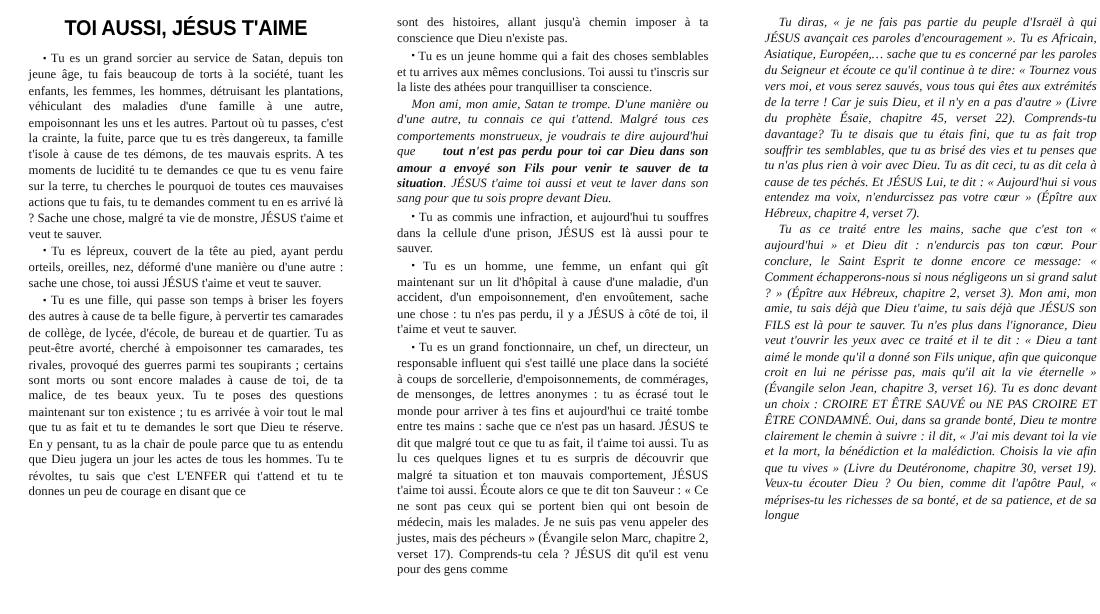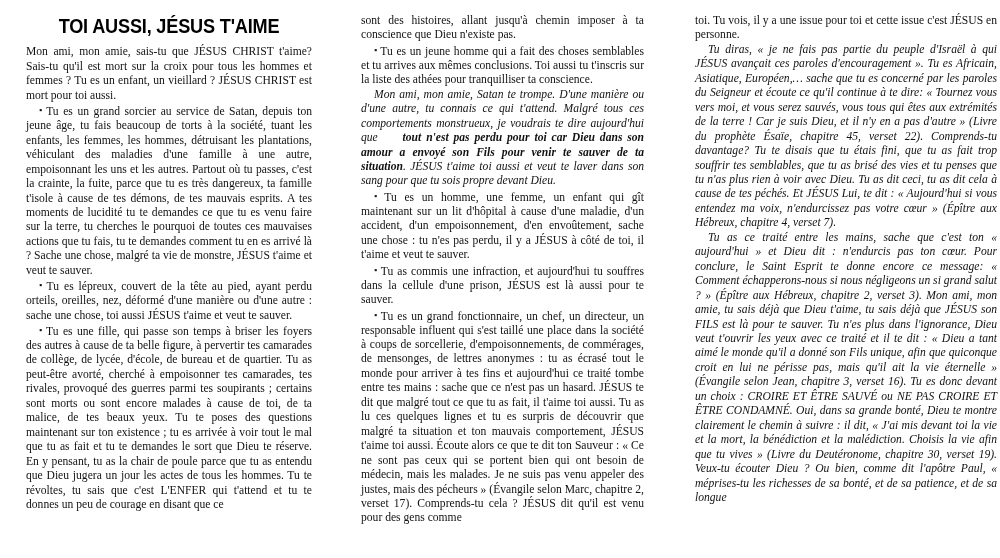--- a/index.html
+++ b/index.html
@@ -73,35 +73,33 @@
   b, strong { font-weight: bold; margin-left: 20px; }
 </style>
 </head>
 <body>
 
 <div id="page">
   <div class="columns">
 
     <div class="col col-1">
       <h1 class="doc-title">TOI AUSSI, JÉSUS T'AIME</h1>
-      <p class="plain">Mon ami, mon amie, sais-tu que JÉSUS CHRIST t'aime? Sais-tu qu'il est mort sur la croix pour tous les hommes et femmes ? Tu es un enfant, un vieillard ? JÉSUS CHRIST est mort pour toi aussi.</p>
       <p class="bullet"><span class="bu">▪</span><span>Tu es un grand sorcier au service de Satan, depuis ton jeune âge, tu fais beaucoup de torts à la société, tuant les enfants, les femmes, les hommes, détruisant les plantations, véhiculant des maladies d'une famille à une autre, empoisonnant les uns et les autres. Partout où tu passes, c'est la crainte, la fuite, parce que tu es très dangereux, ta famille t'isole à cause de tes démons, de tes mauvais esprits. A tes moments de lucidité tu te demandes ce que tu es venu faire sur la terre, tu cherches le pourquoi de toutes ces mauvaises actions que tu fais, tu te demandes comment tu en es arrivé là ? Sache une chose, malgré ta vie de monstre, JÉSUS t'aime et veut te sauver.</span></p>
       <p class="bullet"><span class="bu">▪</span><span>Tu es lépreux, couvert de la tête au pied, ayant perdu orteils, oreilles, nez, déformé d'une manière ou d'une autre : sache une chose, toi aussi JÉSUS t'aime et veut te sauver.</span></p>
       <p class="bullet"><span class="bu">▪</span><span>Tu es une fille, qui passe son temps à briser les foyers des autres à cause de ta belle figure, à pervertir tes camarades de collège, de lycée, d'école, de bureau et de quartier. Tu as peut-être avorté, cherché à empoisonner tes camarades, tes rivales, provoqué des guerres parmi tes soupirants ; certains sont morts ou sont encore malades à cause de toi, de ta malice, de tes beaux yeux. Tu te poses des questions maintenant sur ton existence ; tu es arrivée à voir tout le mal que tu as fait et tu te demandes le sort que Dieu te réserve. En y pensant, tu as la chair de poule parce que tu as entendu que Dieu jugera un jour les actes de tous les hommes. Tu te révoltes, tu sais que c'est L'ENFER qui t'attend et tu te donnes un peu de courage en disant que ce</span></p>
     </div>
 
     <div class="col col-2">
       <p class="plain">sont des histoires, allant jusqu'à chemin imposer à ta conscience que Dieu n'existe pas.</p>
       <p class="bullet"><span class="bu">▪</span><span>Tu es un jeune homme qui a fait des choses semblables et tu arrives aux mêmes conclusions. Toi aussi tu t'inscris sur la liste des athées pour tranquilliser ta conscience.</span></p>
       <p class="indent"><span>Mon ami, mon amie, Satan te trompe. D'une manière ou d'une autre, tu connais ce qui t'attend. Malgré tous ces comportements monstrueux, je voudrais te dire aujourd'hui que </span><b>tout n'est pas perdu pour toi car Dieu dans son amour a envoyé son Fils pour venir te sauver de ta situation</b><span>. JÉSUS t'aime toi aussi et veut te laver dans son sang pour que tu sois propre devant Dieu.</span></p>
+      <p class="bullet"><span class="bu">▪</span><span>Tu as commis une infraction, et aujourd'hui tu souffres dans la cellule d'une prison, JÉSUS est là aussi pour te sauver.</span></p>
       <p class="bullet"><span class="bu">▪</span><span>Tu es un homme, une femme, un enfant qui gît maintenant sur un lit d'hôpital à cause d'une maladie, d'un accident, d'un empoisonnement, d'en envoûtement, sache une chose : tu n'es pas perdu, il y a JÉSUS à côté de toi, il t'aime et veut te sauver.</span></p>
-      <p class="bullet"><span class="bu">▪</span><span>Tu as commis une infraction, et aujourd'hui tu souffres dans la cellule d'une prison, JÉSUS est là aussi pour te sauver.</span></p>
       <p class="bullet"><span class="bu">▪</span><span>Tu es un grand fonctionnaire, un chef, un directeur, un responsable influent qui s'est taillé une place dans la société à coups de sorcellerie, d'empoisonnements, de commérages, de mensonges, de lettres anonymes : tu as écrasé tout le monde pour arriver à tes fins et aujourd'hui ce traité tombe entre tes mains : sache que ce n'est pas un hasard. JÉSUS te dit que malgré tout ce que tu as fait, il t'aime toi aussi. Tu as lu ces quelques lignes et tu es surpris de découvrir que malgré ta situation et ton mauvais comportement, JÉSUS t'aime toi aussi. Écoute alors ce que te dit ton Sauveur : « Ce ne sont pas ceux qui se portent bien qui ont besoin de médecin, mais les malades. Je ne suis pas venu appeler des justes, mais des pécheurs » (Évangile selon Marc, chapitre 2, verset 17). Comprends-tu cela ? JÉSUS dit qu'il est venu pour des gens comme</span></p>
     </div>
 
     <div class="col col-3">
-      <p class="plain">toi. Tu vois, il y a une issue pour toi et cette issue c'est JÉSUS en personne.</p>
       <p class="indent">Tu diras, « je ne fais pas partie du peuple d'Israël à qui JÉSUS avançait ces paroles d'encouragement ». Tu es Africain, Asiatique, Européen,… sache que tu es concerné par les paroles du Seigneur et écoute ce qu'il continue à te dire: « Tournez vous vers moi, et vous serez sauvés, vous tous qui êtes aux extrémités de la terre ! Car je suis Dieu, et il n'y en a pas d'autre » (Livre du prophète Ésaïe, chapitre 45, verset 22). Comprends-tu davantage? Tu te disais que tu étais fini, que tu as fait trop souffrir tes semblables, que tu as brisé des vies et tu penses que tu n'as plus rien à voir avec Dieu. Tu as dit ceci, tu as dit cela à cause de tes péchés. Et JÉSUS Lui, te dit : « Aujourd'hui si vous entendez ma voix, n'endurcissez pas votre cœur » (Épître aux Hébreux, chapitre 4, verset 7).</p>
       <p class="indent">Tu as ce traité entre les mains, sache que c'est ton « aujourd'hui » et Dieu dit : n'endurcis pas ton cœur. Pour conclure, le Saint Esprit te donne encore ce message: « Comment échapperons-nous si nous négligeons un si grand salut ? » (Épître aux Hébreux, chapitre 2, verset 3). Mon ami, mon amie, tu sais déjà que Dieu t'aime, tu sais déjà que JÉSUS son FILS est là pour te sauver. Tu n'es plus dans l'ignorance, Dieu veut t'ouvrir les yeux avec ce traité et il te dit : « Dieu a tant aimé le monde qu'il a donné son Fils unique, afin que quiconque croit en lui ne périsse pas, mais qu'il ait la vie éternelle » (Évangile selon Jean, chapitre 3, verset 16). Tu es donc devant un choix : CROIRE ET ÊTRE SAUVÉ ou NE PAS CROIRE ET ÊTRE CONDAMNÉ. Oui, dans sa grande bonté, Dieu te montre clairement le chemin à suivre : il dit, « J'ai mis devant toi la vie et la mort, la bénédiction et la malédiction. Choisis la vie afin que tu vives » (Livre du Deutéronome, chapitre 30, verset 19). Veux-tu écouter Dieu ? Ou bien, comme dit l'apôtre Paul, « méprises-tu les richesses de sa bonté, et de sa patience, et de sa longue</p>
     </div>
 
   </div>
 </div>
 
 </body></html>

